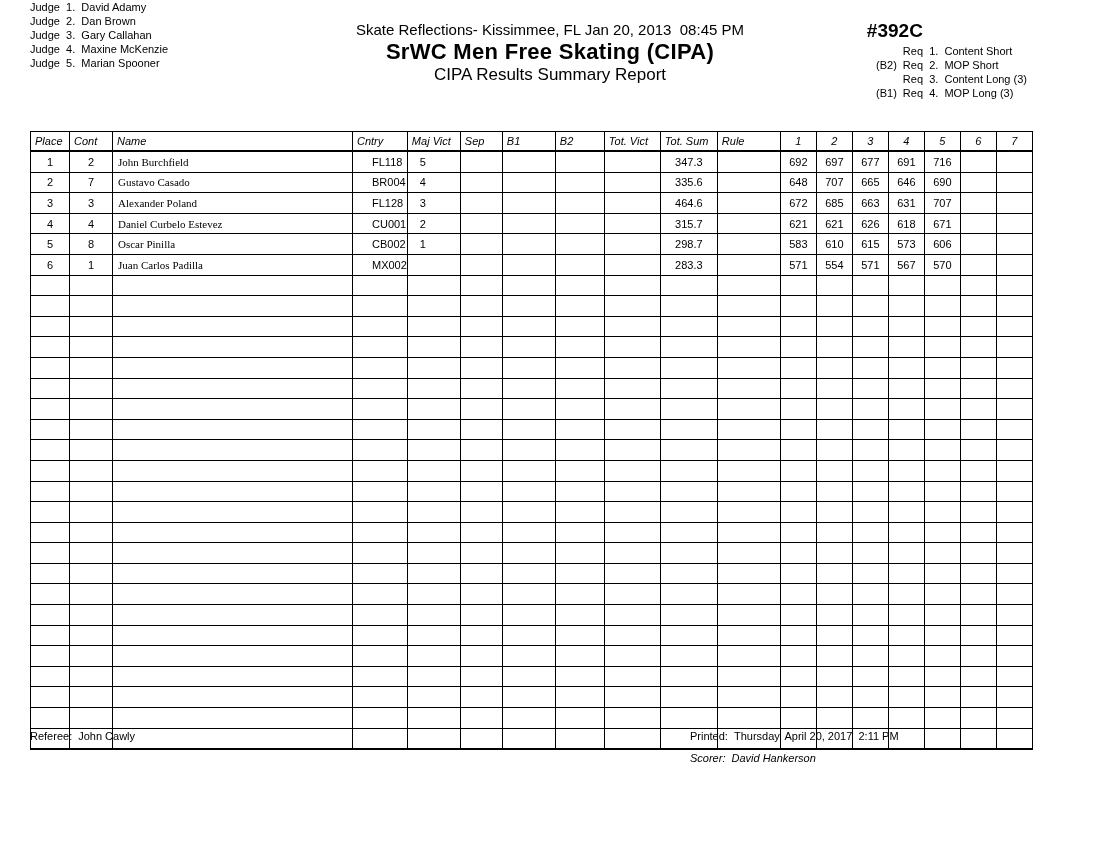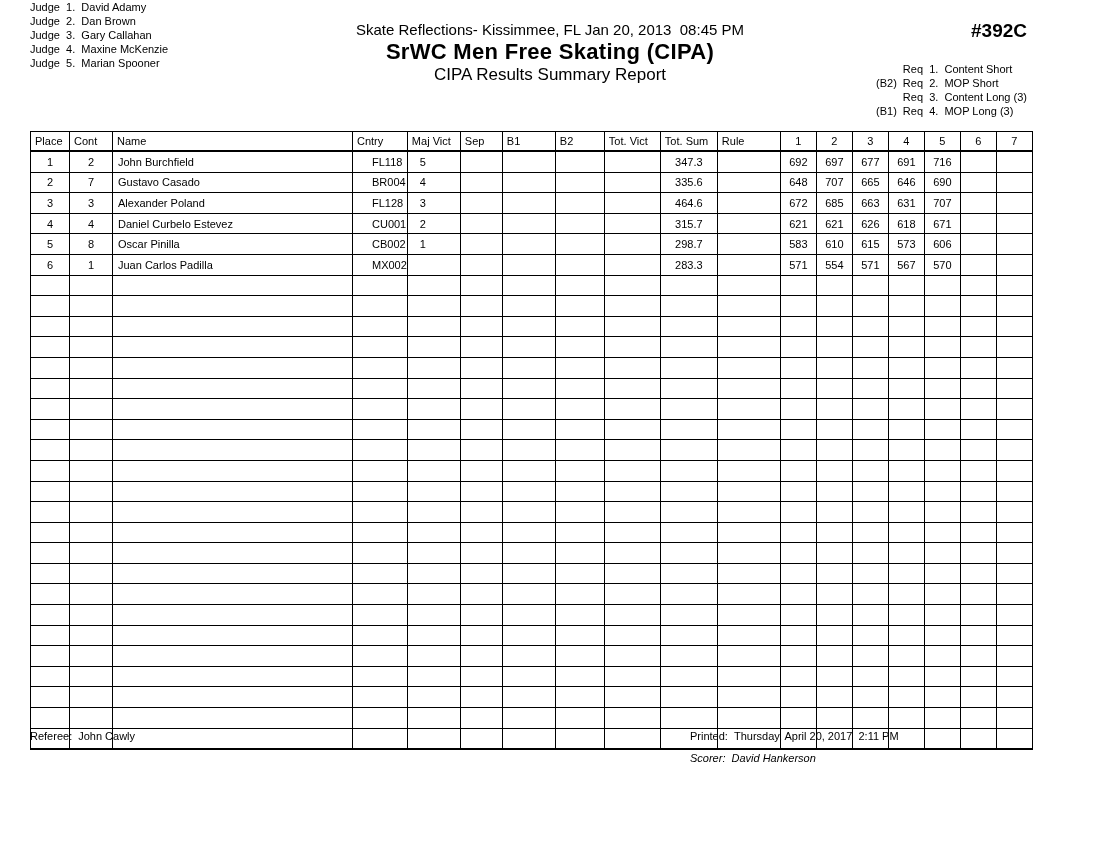--- a/index.html
+++ b/index.html
@@ -12,34 +12,34 @@
 
   
   .report-header{position:absolute;left:0;top:21px;width:100%;text-align:center;}
   .title{font-size:19px;font-weight:bold;line-height:21px;white-space:pre;}
   .subtitle{font-size:15px;line-height:18px;white-space:pre;}
   .event{font-size:22px;font-weight:bold;line-height:25px;letter-spacing:.3px;white-space:pre;}
   .report{font-size:17px;line-height:21px;white-space:pre;}
 
   
   .req-block{position:absolute;top:20px;right:73px;font-size:11px;line-height:14px;}
-  .report-number{font-size:19px;font-weight:bold;text-align:right;line-height:21px;margin-bottom:21px;}
+  .report-number{font-size:19px;font-weight:bold;text-align:left;line-height:21px;margin-bottom:3px;}
   .req-row{display:flex;white-space:pre;}
   .req-prefix{display:inline-block;width:30px;text-align:right;margin-right:6px;}
 
   
   table.results{position:absolute;left:30px;top:131px;border-collapse:collapse;table-layout:fixed;font-size:11px;border:1px solid #000;}
   .results th,.results td{border:1px solid #000;padding:0;overflow:hidden;white-space:nowrap;vertical-align:middle;}
-  .results th{height:18px;font-weight:normal;text-align:left;padding-left:4px;}
+  .results th{height:18px;font-weight:normal;text-align:left;padding-left:4px;font-style:italic;}
   .results thead th{border-bottom:2px solid #000;}
   .results td{height:19.6px;}
   .results tbody tr:last-child td{border-bottom:2px solid #000;}
   .results th.c11,.results th.c12,.results th.c13,.results th.c14,.results th.c15,.results th.c16,.results th.c17{text-align:center;padding-left:0;}
   .results td.c0,.results td.c1,.results td.c9,.results td.c11,.results td.c12,.results td.c13,.results td.c14,.results td.c15,.results td.c16,.results td.c17{text-align:center;}
-  .results td.c2{padding-left:5px;}
+  .results td.c2{padding-left:5px;font-family:Liberation Serif, serif;}
   .results td.c3{padding-left:19px;}
   .results td.c4{padding-left:12px;}
 
   
   .footer-line{position:absolute;font-size:11px;line-height:14px;}
   .referee-line{left:30px;top:729px;}
   .printed-line{left:690px;top:729px;}
   .scorer-line{left:690px;top:751px;font-style:italic;}
   .fv{margin-left:6px;white-space:pre;}
 </style>

